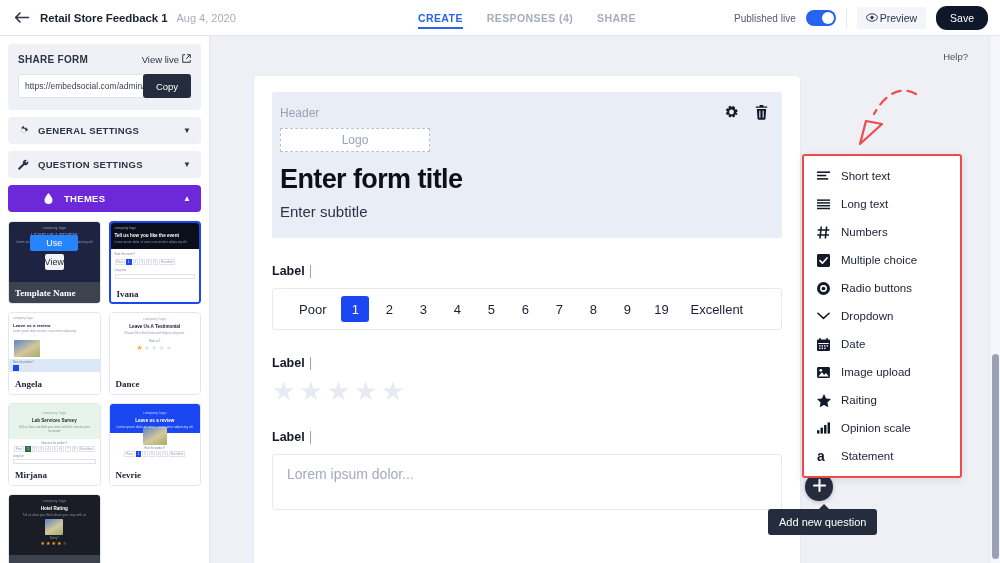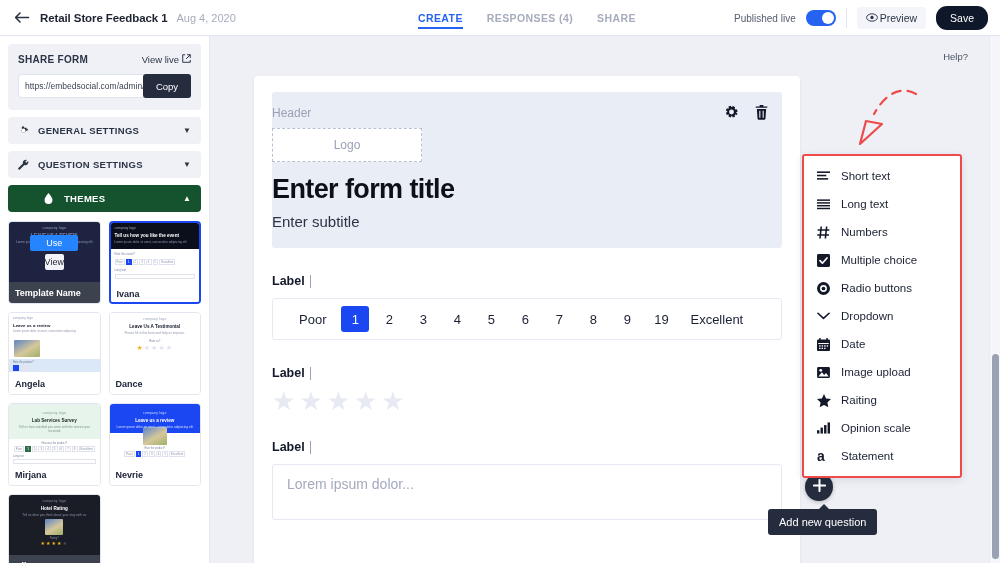--- a/index.html
+++ b/index.html
@@ -79,35 +79,35 @@
     background: #242c3d; color: #fff; border: none; border-radius: 3px;
     font-size: 9.5px; cursor: pointer; font-family: inherit;
   }
   .acc {
     margin-top: 7px; height: 27px; border-radius: 4px; background: #eff1f7;
     display: flex; align-items: center; padding: 0 10px; cursor: pointer;
   }
   .acc .ico { width: 13px; color: #2b3445; display: flex; align-items: center; font-size: 10px; }
   .acc .txt { flex: 1; margin-left: 7px; font-size: 9.5px; font-weight: bold; color: #2b3445; letter-spacing: 0.3px; }
   .acc .chev { font-size: 8px; color: #2b3445; }
-  .acc.active { background: #14532d; padding-left: 36px; }
+  .acc.active { background: #6d28d9; padding-left: 36px; }
   .acc.active .txt, .acc.active .chev, .acc.active .ico { color: #fff; }
 
   .themes-grid {
     margin-top: 9px; display: grid; grid-template-columns: 1fr 1fr; gap: 8px;
   }
   .theme-card {
     height: 83px; background: #fff; border: 1px solid #e3e6ef; border-radius: 4px;
     overflow: hidden; position: relative; cursor: pointer;
   }
   .theme-card.selected { border: 2px solid #1a47f2; }
   .theme-prev { height: 60px; position: relative; overflow: hidden; }
   .theme-name {
     height: 22px; display: flex; align-items: center; padding-left: 6px;
-    font-size: 9px; font-weight: bold; color: #20273a; background: #fff;
+    font-size: 9px; font-weight: bold; color: #20273a; background: #fff; font-family: Liberation Serif, serif;
   }
   .theme-card.dark .theme-prev { background: #1d2340; }
   .theme-card.dark .theme-name { background: #3d424f; color: #fff; }
   .mini-logo { font-size: 3.4px; color: #9aa2b8; text-align: center; padding-top: 4px; letter-spacing: .2px;}
   .mini-title { font-size: 4.6px; font-weight: bold; text-align: center; margin-top: 3px; }
   .mini-sub { font-size: 3.2px; text-align: center; margin-top: 2px; color: #9098ad; line-height: 1.4;}
   .mini-stars { text-align: center; font-size: 5px; margin-top: 4px; letter-spacing: 1px; }
   .hover-btns {
     position: absolute; inset: 0; display: flex; flex-direction: column;
     align-items: center; justify-content: center; gap: 3px;
@@ -128,27 +128,27 @@
   }
   .help-link {
     position: absolute; right: 22px; top: 15px; font-size: 9.5px; color: #4a5164; cursor: pointer;
   }
   .form-sheet {
     position: absolute; left: 44px; top: 40px; width: 546px; min-height: 520px;
     background: #fff; border-radius: 4px; box-shadow: 0 1px 3px rgba(20,30,60,.07);
     padding: 16px 18px 20px 18px;
   }
   .header-block {
-    background: #e9edf6; border-radius: 3px; padding: 14px 16px 18px 0; position: relative;
+    background: #e9edf6; border-radius: 3px; padding: 14px 16px 18px 8px; position: relative;
   }
   .header-tag { font-size: 12px; color: #9aa2b6; }
   .hdr-icons { position: absolute; right: 14px; top: 13px; display: flex; gap: 16px; }
   .hdr-icons svg { cursor: pointer; }
   .logo-box {
-    margin-top: 8px; width: 150px; height: 34px; border: 1px dashed #b8c0d4;
+    margin-top: 8px; width: 150px; height: 24px; border: 1px dashed #b8c0d4;
     background: #fff; display: flex; align-items: center; justify-content: center;
     font-size: 12px; color: #9aa2b6;
   }
   .form-title { margin-top: 12px; font-size: 27px; font-weight: bold; color: #0d1117; letter-spacing: -0.6px; }
   .form-subtitle { margin-top: 8px; font-size: 15px; color: #2b3445; }
 
   .q-block { margin-top: 26px; }
   .q-label { font-size: 12.5px; font-weight: bold; color: #14192a; display: flex; align-items: center; }
   .caret { display: inline-block; width: 1px; height: 13px; background: #9aa2b6; margin-left: 5px; }
   .scale-box {

